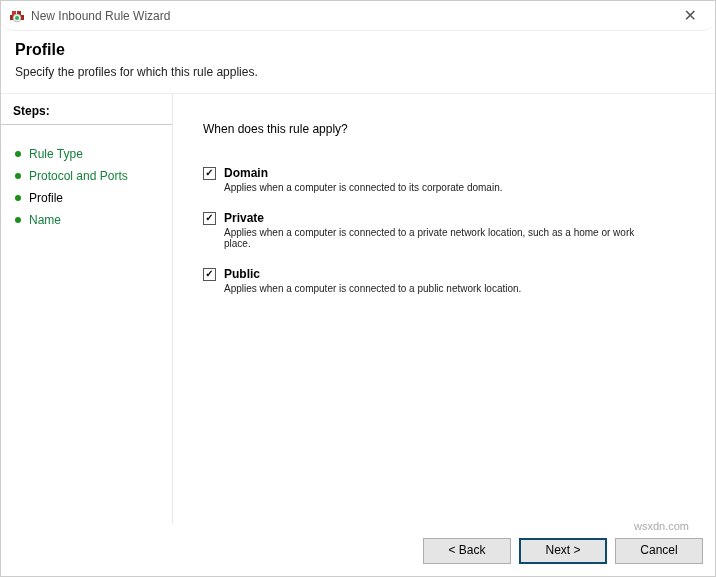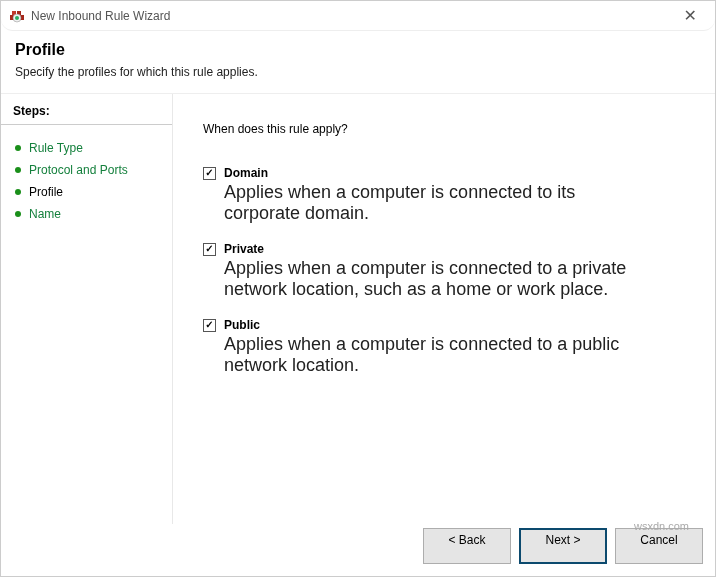--- a/index.html
+++ b/index.html
@@ -50,21 +50,21 @@
       width: 172px;
       border-right: 1px solid #e8e8e8;
       background: #fff;
       padding-top: 6px;
     }
     .steps-title {
       font-weight: 700;
       font-size: 12px;
       padding: 4px 12px 6px 12px;
       border-bottom: 1px solid #ccc;
-      margin-bottom: 12px;
+      margin-bottom: 18px;
     }
     .step-item {
       display: flex;
       align-items: center;
       padding: 4px 12px 4px 14px;
       cursor: pointer;
     }
     .step-item .bullet {
       width: 6px; height: 6px;
       border-radius: 50%;
@@ -87,31 +87,31 @@
       border: 1px solid #555;
       display: inline-flex;
       align-items: center;
       justify-content: center;
       font-size: 10px;
       line-height: 10px;
       font-weight: bold;
       color: #000;
     }
     .opt .name { font-weight: 700; font-size: 12px; }
-    .opt .desc { font-size: 18px; color: #222; margin-left: 21px; margin-top: 2px; max-width: 430px; }
+    .opt .desc { font-size: 10px; color: #222; margin-left: 21px; margin-top: 2px; max-width: 430px; }
     .footer {
       position: absolute;
       right: 12px;
       bottom: 12px;
       display: flex;
       gap: 8px;
     }
     .btn {
       min-width: 88px;
-      height: 36px;
+      height: 26px;
       background: #e5e5e5;
       border: 1px solid #adadad;
       font-size: 12px;
       text-align: center;
       line-height: 22px;
       cursor: pointer;
     }
     .btn.primary {
       border: 2px solid #0c4a6e;
       line-height: 20px;

